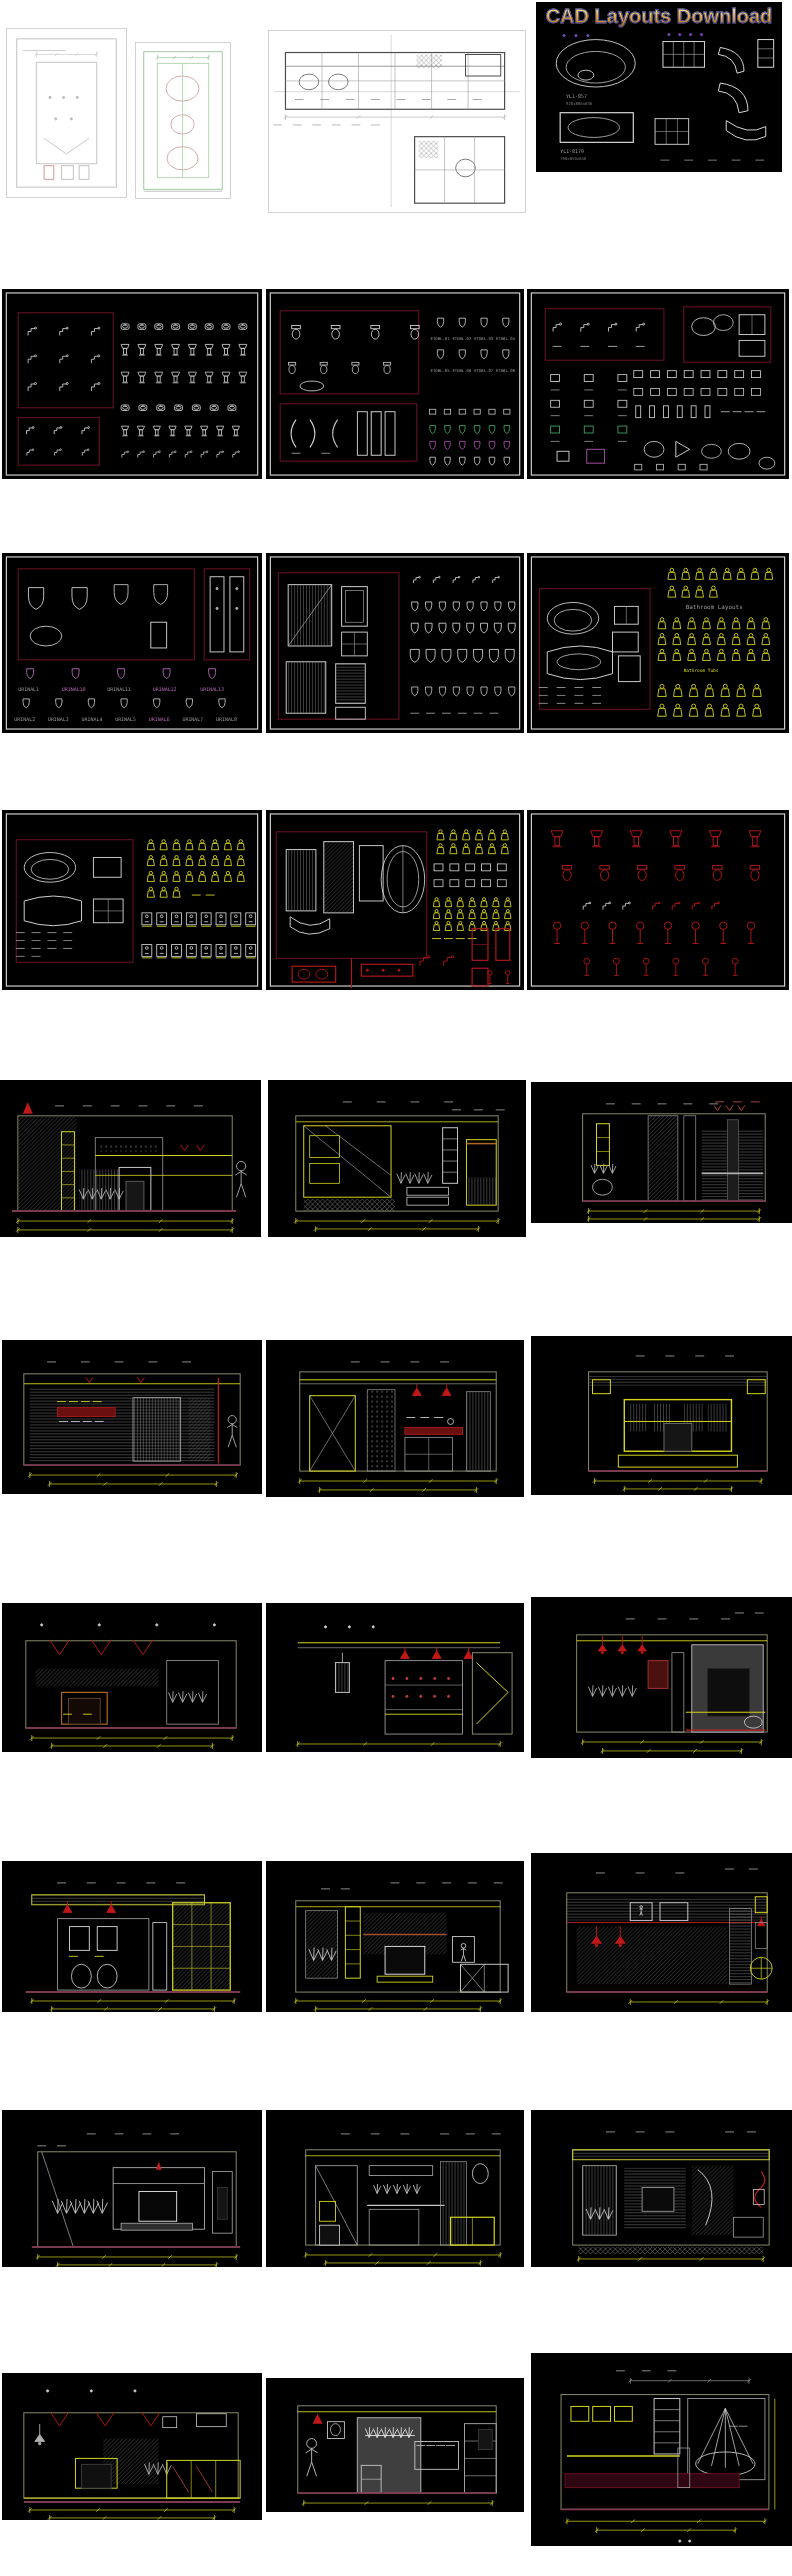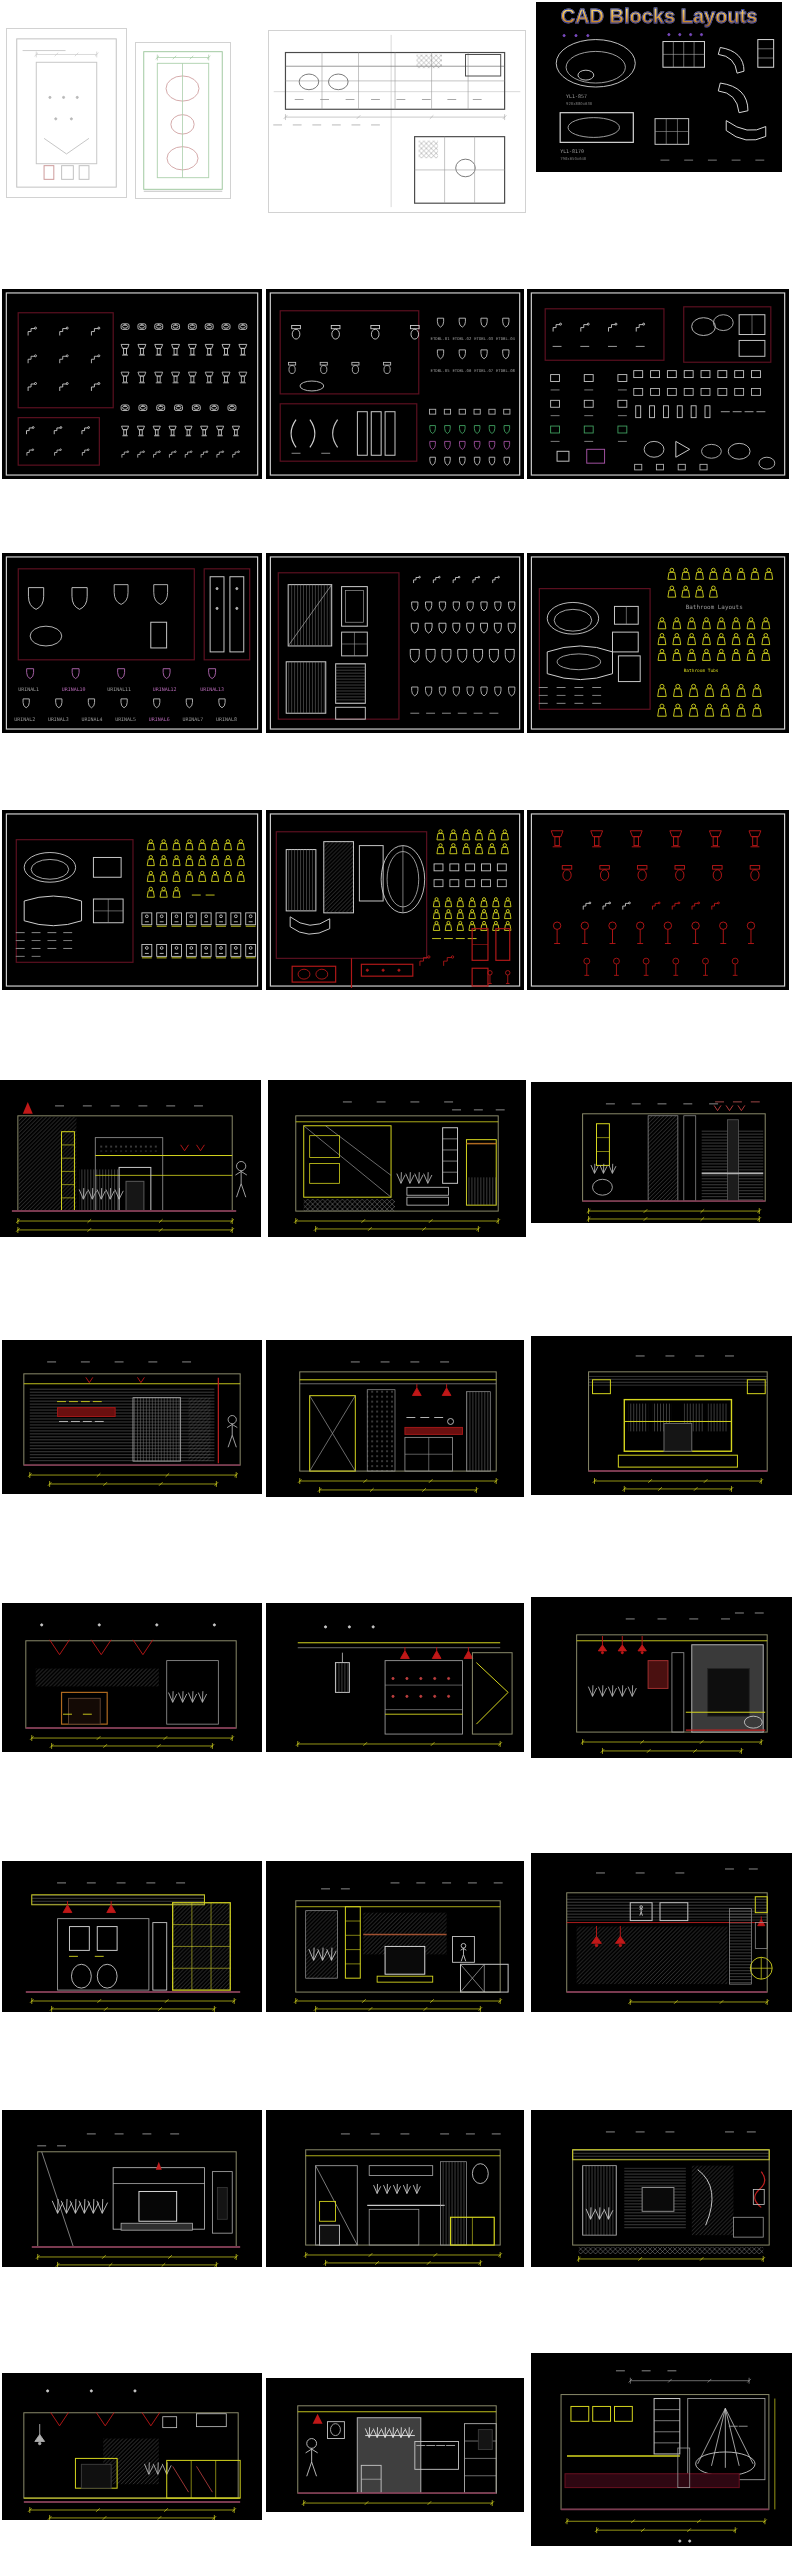--- a/index.html
+++ b/index.html
@@ -168,21 +168,21 @@
           <line x1="14.2" y1="89.8" x2="17.8" y2="86.2"></line>
           <line x1="88.86666666666667" y1="89.8" x2="92.46666666666667" y2="86.2"></line>
           <line x1="163.53333333333333" y1="89.8" x2="167.13333333333335" y2="86.2"></line>
           <line x1="238.2" y1="89.8" x2="241.8" y2="86.2"></line>
           <line x1="16" y1="85" x2="16" y2="91"></line>
           <line x1="240" y1="85" x2="240" y2="91"></line>
         </g>
       </svg>
     </figure>
     <figure class="tile black" style="left: 536px; top: 2px; width: 246px; height: 170px;">
-      <div class="poster-title">CAD Blocks Layouts</div>
+      <div class="poster-title">CAD Layouts Download</div>
       <svg viewBox="0 0 248 172">
         <g transform="translate(28,34) scale(1)" stroke="#7a4ac0" fill="none" stroke-width="0.90">
           <circle cx="0" cy="0" r="1.1" fill="#7a4ac0"></circle>
         </g>
         <g transform="translate(40,34) scale(1)" stroke="#7a4ac0" fill="none" stroke-width="0.90">
           <circle cx="0" cy="0" r="1.1" fill="#7a4ac0"></circle>
         </g>
         <g transform="translate(52,34) scale(1)" stroke="#7a4ac0" fill="none" stroke-width="0.90">
           <circle cx="0" cy="0" r="1.1" fill="#7a4ac0"></circle>
         </g>

